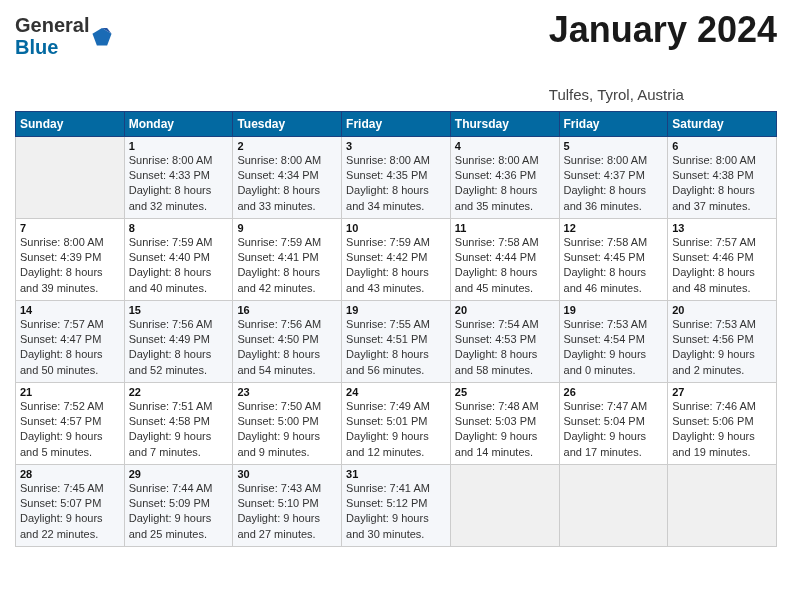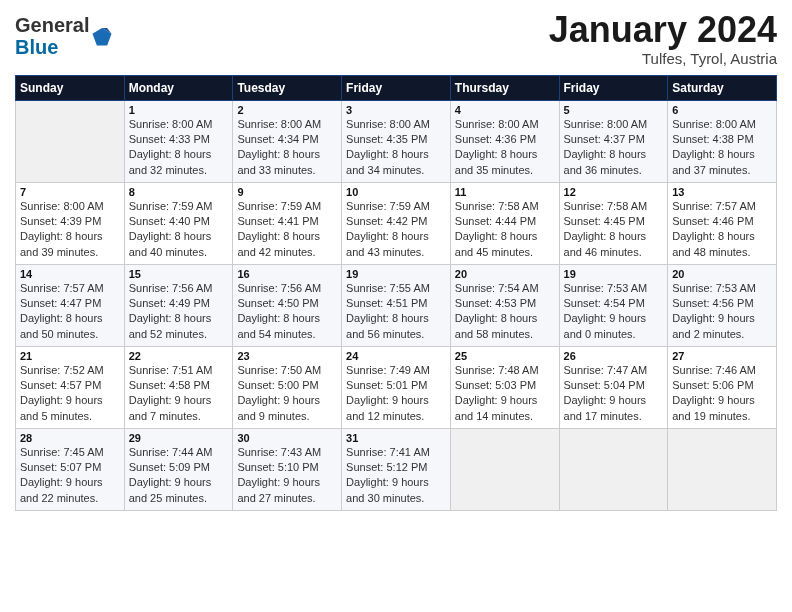--- a/index.html
+++ b/index.html
@@ -31,39 +31,40 @@
       line-height: 1.1;
     }
     .logo-general { color: #333; text-align: right; }
     .logo-blue { color: #0369a1; }
     .logo-icon {
       width: 22px;
       height: 22px;
       margin-left: 2px;
     }
     .title-section {
-      text-align: right;
+      text-align: left;
     }
     .month-title {
       font-size: 36px;
       font-weight: bold;
       color: #1a1a1a;
       line-height: 1.1;
     }
     .location {
       font-size: 15px;
       color: #444;
+      margin-top: 36px;
     }
     table {
       width: 100%;
       border-collapse: collapse;
       table-layout: fixed;
     }
     thead tr th {
-      background-color: #0f172a;
+      background-color: #0369a1;
       color: #fff;
       font-size: 12px;
       font-weight: bold;
       padding: 5px 4px;
       text-align: left;
       border: 1px solid #1a4080;
     }
     tbody tr td {
       vertical-align: top;
       border: 1px solid #ccc;

